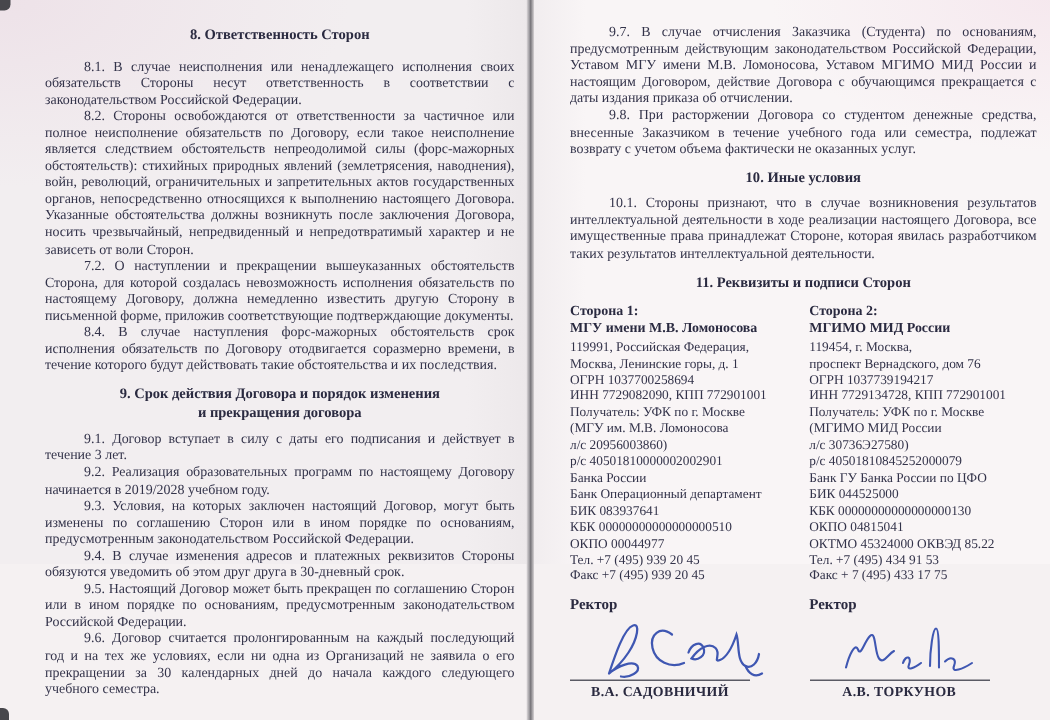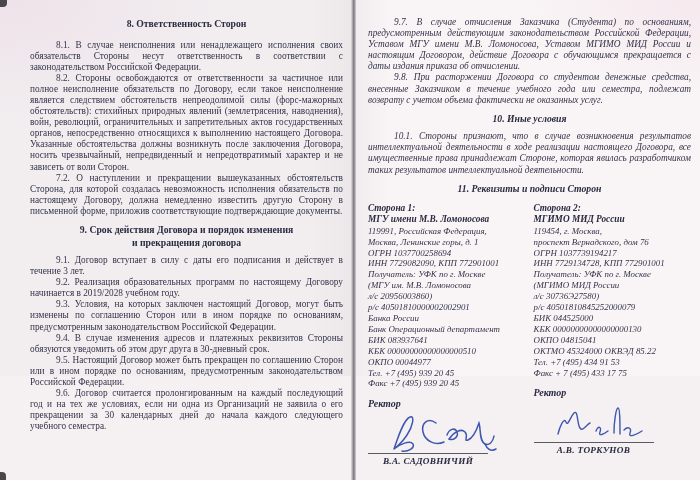--- a/index.html
+++ b/index.html
@@ -11,25 +11,24 @@
   .page { position:absolute; top:0; height:376px; color:#33334a; }
   .page-left {
     left:0; width:353px;
     padding:15px 10px 0 30px;
     background:
       radial-gradient(120% 60% at 0% 0%, rgba(234,216,226,.55), rgba(0,0,0,0) 55%),
       linear-gradient(to right, #f2eef0 88%, #ece8ea 100%);
   }
   .page-right {
     left:356px; width:344px;
-    padding:17px 9px 0 12px;
+    padding:17px 9px 0 24px;
     background:
       radial-gradient(90% 45% at 100% 0%, rgba(243,224,233,.6), rgba(0,0,0,0) 60%),
       linear-gradient(to right, #f1edef 0%, #f9f5f6 10%);
-    font-style: italic;
   }
   .spine {
     position:absolute; left:351px; top:0; width:5px; height:480px;
     background:linear-gradient(to right, #e2dee0, #8f8d92 45%, #77757a 55%, #d6d2d4);
   }
 
   .para { font-size:9.3px; line-height:11.1px; text-align:justify; text-indent:26px; }
   .heading { font-size:9.7px; line-height:12.5px; font-weight:bold; text-align:center; color:#2a2a40; }
   .h8 { margin:3px 0 9px; }
   .h9 { margin:7px 0 6px; }
@@ -56,20 +55,21 @@
 <body>
 
 <div class="scan">
 
   <div class="page page-left">
     <div class="heading h8">8. Ответственность Сторон</div>
     <div>
         <p class="para">8.1. В случае неисполнения или ненадлежащего исполнения своих обязательств Стороны несут ответственность в соответствии с законодательством Российской Федерации.</p>
         <p class="para">8.2. Стороны освобождаются от ответственности за частичное или полное неисполнение обязательств по Договору, если такое неисполнение является следствием обстоятельств непреодолимой силы (форс-мажорных обстоятельств): стихийных природных явлений (землетрясения, наводнения), войн, революций, ограничительных и запретительных актов государственных органов, непосредственно относящихся к выполнению настоящего Договора. Указанные обстоятельства должны возникнуть после заключения Договора, носить чрезвычайный, непредвиденный и непредотвратимый характер и не зависеть от воли Сторон.</p>
         <p class="para">7.2. О наступлении и прекращении вышеуказанных обстоятельств Сторона, для которой создалась невозможность исполнения обязательств по настоящему Договору, должна немедленно известить другую Сторону в письменной форме, приложив соответствующие подтверждающие документы.</p>
+        <p class="para">8.4. В случае наступления форс-мажорных обстоятельств срок исполнения обязательств по Договору отодвигается соразмерно времени, в течение которого будут действовать такие обстоятельства и их последствия.</p>
       </div>
     <div class="heading h9">
       <span style="display:block">9. Срок действия Договора и порядок изменения</span>
       <span style="display:block">и прекращения договора</span>
     </div>
     <div>
         <p class="para">9.1. Договор вступает в силу с даты его подписания и действует в течение 3 лет.</p>
         <p class="para">9.2. Реализация образовательных программ по настоящему Договору начинается в 2019/2028 учебном году.</p>
         <p class="para">9.3. Условия, на которых заключен настоящий Договор, могут быть изменены по соглашению Сторон или в ином порядке по основаниям, предусмотренным законодательством Российской Федерации.</p>
         <p class="para">9.4. В случае изменения адресов и платежных реквизитов Стороны обязуются уведомить об этом друг друга в 30-дневный срок.</p>
@@ -135,20 +135,21 @@
         <div class="party-name">МГИМО МИД России</div>
         <div>
             <div class="req-line">119454, г. Москва,</div>
             <div class="req-line">проспект Вернадского, дом 76</div>
             <div class="req-line">ОГРН 1037739194217</div>
             <div class="req-line">ИНН 7729134728, КПП 772901001</div>
             <div class="req-line">Получатель: УФК по г. Москве</div>
             <div class="req-line">(МГИМО МИД России</div>
             <div class="req-line">л/с 30736Э27580)</div>
             <div class="req-line">р/с 40501810845252000079</div>
+            <div class="req-line">Банк ГУ Банка России по ЦФО</div>
             <div class="req-line">БИК 044525000</div>
             <div class="req-line">КБК 00000000000000000130</div>
             <div class="req-line">ОКПО 04815041</div>
             <div class="req-line">ОКТМО 45324000 ОКВЭД 85.22</div>
             <div class="req-line">Тел.  +7 (495) 434 91 53</div>
             <div class="req-line">Факс + 7 (495) 433 17 75</div>
           </div>
         <div class="role">Ректор</div>
         <div class="sig-wrap">
           <svg class="sig" width="110" height="44" viewBox="0 0 110 44">

